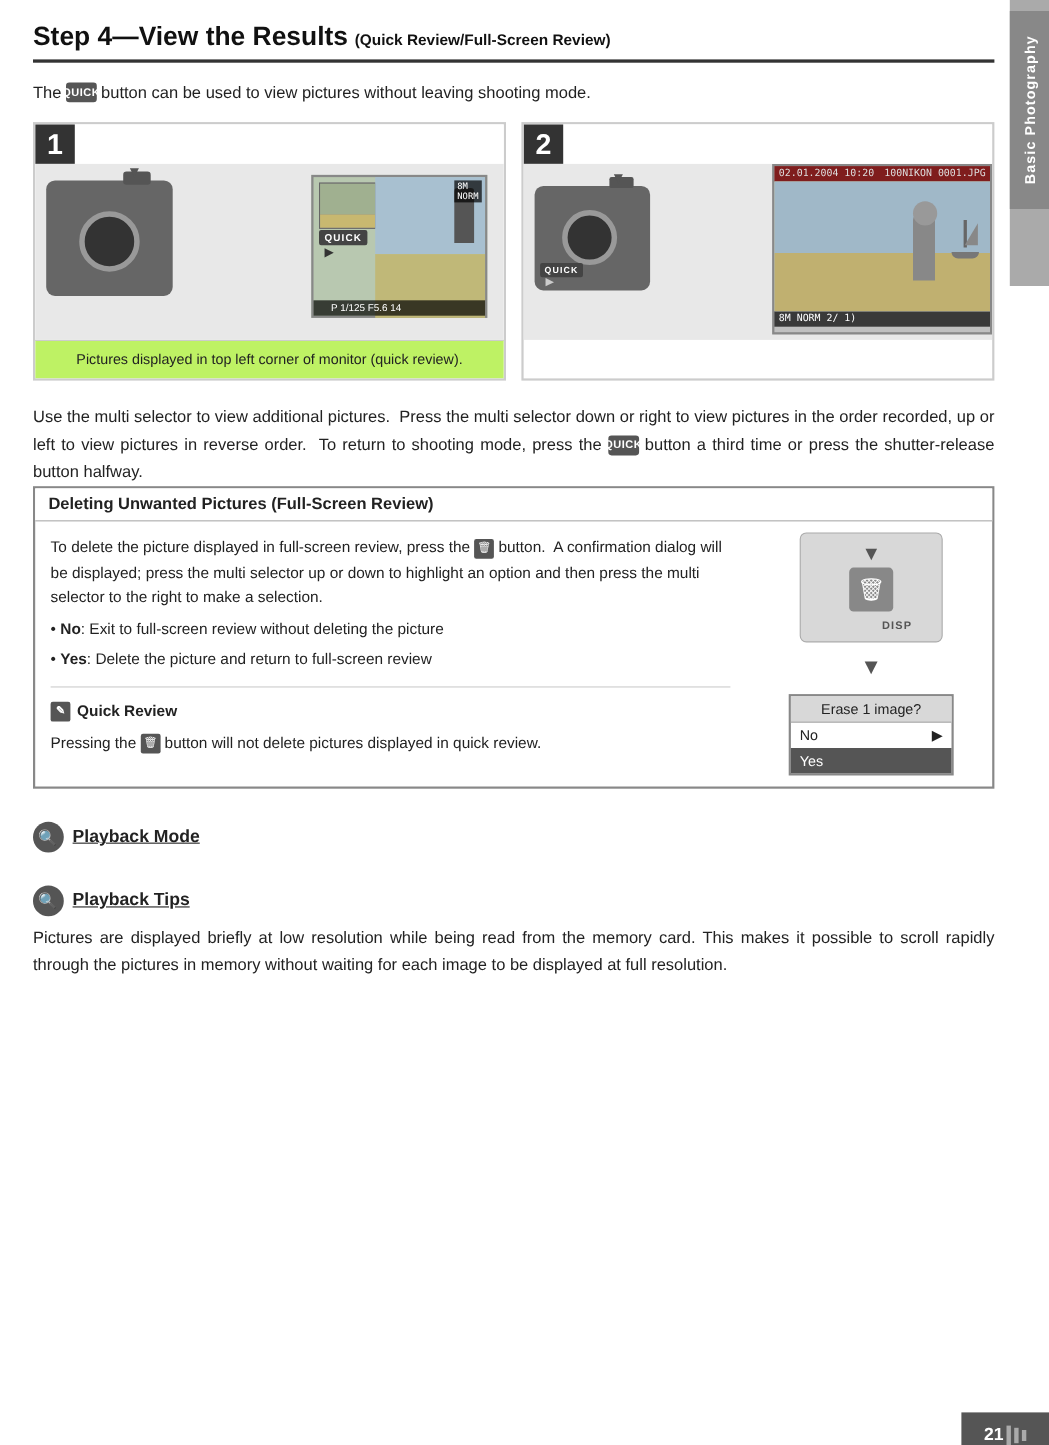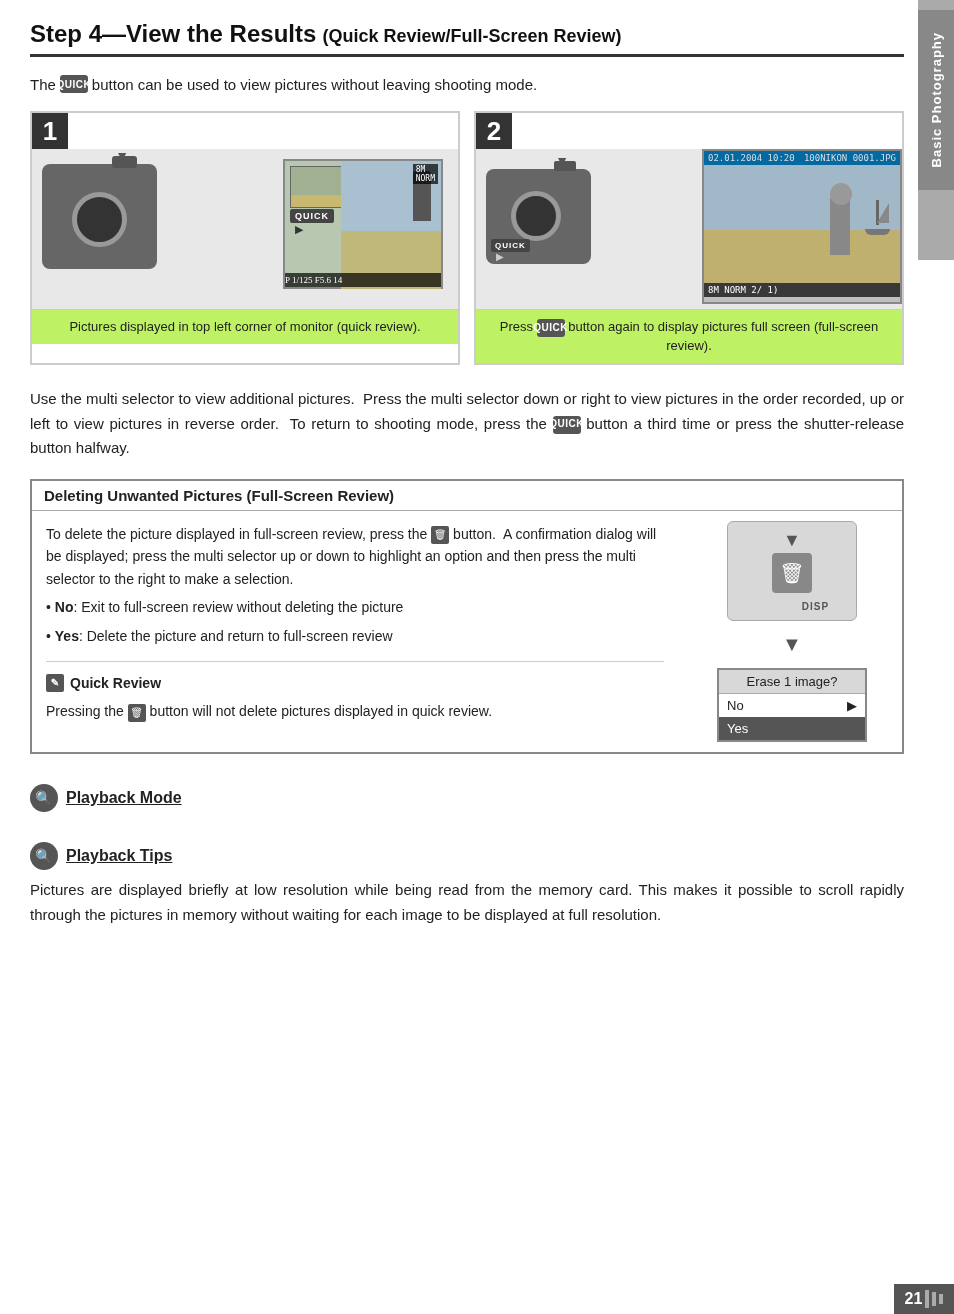--- a/index.html
+++ b/index.html
@@ -46,24 +46,24 @@
 
     
     .page-number-box {
       position: absolute;
       bottom: 0;
       right: 0;
       background: #555;
       color: #fff;
       font-size: 16px;
       font-weight: bold;
-      width: 60px;
+      width: 80px;
       height: 30px;
       display: flex;
-      align-items: center;
+      align-items: flex-end;
       justify-content: center;
     }
     .page-number-lines {
       display: flex;
       align-items: center;
     }
     .page-bar {
       width: 4px;
       background: #aaa;
       margin-left: 3px;
@@ -83,21 +83,21 @@
       font-weight: bold;
       color: #111;
       margin-bottom: 18px;
       border-bottom: 3px solid #333;
       padding-bottom: 6px;
     }
     .page-title span.main {
       font-size: 24px;
     }
     .page-title span.sub {
-      font-size: 18px;
+      font-size: 14px;
       font-weight: bold;
     }
 
     
     .intro-text {
       font-size: 15px;
       margin-bottom: 18px;
       display: flex;
       align-items: center;
       gap: 4px;
@@ -167,21 +167,20 @@
       font-size: 13px;
       text-align: center;
       border-top: 1px solid #ccc;
       line-height: 1.4;
     }
 
     
     .body-para {
       font-size: 15px;
       line-height: 1.65;
-      margin-bottom: 18px;
       text-align: justify;
     }
 
     
     .delete-box {
       border: 2px solid #888;
       margin-bottom: 30px;
       padding: 0;
     }
     .delete-box-title {
@@ -427,21 +426,21 @@
 
           <div style="position:absolute;right:0;top:0;width:100px;height:128px;overflow:hidden;">
             <div style="background:#a8c0d0;height:70px;"></div>
             <div style="background:#c0b878;height:58px;"></div>
 
             <div style="position:absolute;right:10px;top:10px;width:18px;height:50px;background:#555;border-radius:3px 3px 0 0;"></div>
 
             <div style="position:absolute;top:3px;right:3px;background:rgba(0,0,0,0.7);color:#fff;font-size:8px;padding:1px 3px;font-family:monospace;margin-left:44px;">8M<br>NORM</div>
           </div>
 
-          <div style="position:absolute;bottom:0;left:0;right:0;background:rgba(0,0,0,0.7);color:#fff;font-size:9px;padding:2px 0;font-family:Liberation Serif, serif;">P 1/125 F5.6  14</div>
+          <div style="position:absolute;bottom:0;left:0;right:0;background:rgba(0,0,0,0.7);color:#fff;font-size:9px;padding:2px 16px;font-family:Liberation Sans, sans-serif;">P 1/125 F5.6  14</div>
         </div>
       </div>
       <div class="step-caption">Pictures displayed in top left corner of monitor (quick review).</div>
     </div>
 
     <div class="step-box">
       <div class="step-header-row">
         <div class="step-num">2</div>
       </div>
       <div class="step-illustration">
@@ -450,44 +449,41 @@
           <div style="position:absolute;left:25px;top:22px;width:50px;height:50px;background:#333;border-radius:50%;border:5px solid #999;"></div>
           <div style="position:absolute;top:-8px;right:15px;width:22px;height:10px;background:#555;border-radius:2px;"></div>
           <div style="position:absolute;top:-16px;right:22px;color:#555;font-size:14px;">▼</div>
 
           <div style="position:absolute;bottom:12px;left:5px;background:#444;color:#fff;font-size:8px;font-weight:bold;padding:2px 4px;letter-spacing:1px;border-radius:2px;">QUICK</div>
           <div style="position:absolute;bottom:2px;left:10px;color:#ccc;font-size:10px;">▶</div>
         </div>
 
         <div style="position:absolute;right:0;top:0;width:200px;height:155px;background:#c0c0c0;border:2px solid #888;">
 
-          <div style="background:#0369a1;color:#ddd;font-size:9px;font-family:monospace;padding:2px 4px;display:flex;justify-content:space-between;">
+          <div style="background:#7f1d1d;color:#ddd;font-size:9px;font-family:monospace;padding:2px 4px;display:flex;justify-content:space-between;">
             <span>02.01.2004  10:20</span>
             <span>100NIKON 0001.JPG</span>
           </div>
 
           <div style="background:#b0b8a8;height:118px;position:relative;overflow:hidden;">
             <div style="background:#a0b8c8;height:65px;"></div>
             <div style="background:#c0b070;height:53px;"></div>
 
             <div style="position:absolute;right:50px;top:30px;width:20px;height:60px;background:#888;border-radius:5px 5px 0 0;"></div>
             <div style="position:absolute;right:48px;top:18px;width:22px;height:22px;background:#999;border-radius:50%;"></div>
 
             <div style="position:absolute;right:10px;top:35px;width:25px;height:35px;">
               <div style="width:3px;height:25px;background:#666;margin-left:11px;"></div>
               <div style="border-left:12px solid transparent;border-right:0 solid transparent;border-bottom:20px solid #888;position:absolute;top:3px;left:12px;"></div>
               <div style="background:#777;height:6px;width:25px;border-radius:0 0 10px 10px;position:absolute;bottom:0;"></div>
             </div>
           </div>
 
           <div style="background:rgba(0,0,0,0.7);color:#fff;font-size:9px;font-family:monospace;padding:2px 4px;">8M NORM   2/   1)</div>
         </div>
-      </div>
-      <div class="step-caption">
-        Press <span class="quick-icon-inline">QUICK</span> button again to display pictures full screen (full-screen review).
       </div>
     </div>
 
   </div>
 
   <p class="body-para">
     Use the multi selector to view additional pictures.&nbsp; Press the multi selector down or right to view pictures in the order recorded, up or left to view pictures in reverse order.&nbsp; To return to shooting mode, press the <span class="quick-icon-inline">QUICK</span> button a third time or press the shutter-release button halfway.
   </p>
 
   <div class="delete-box">

